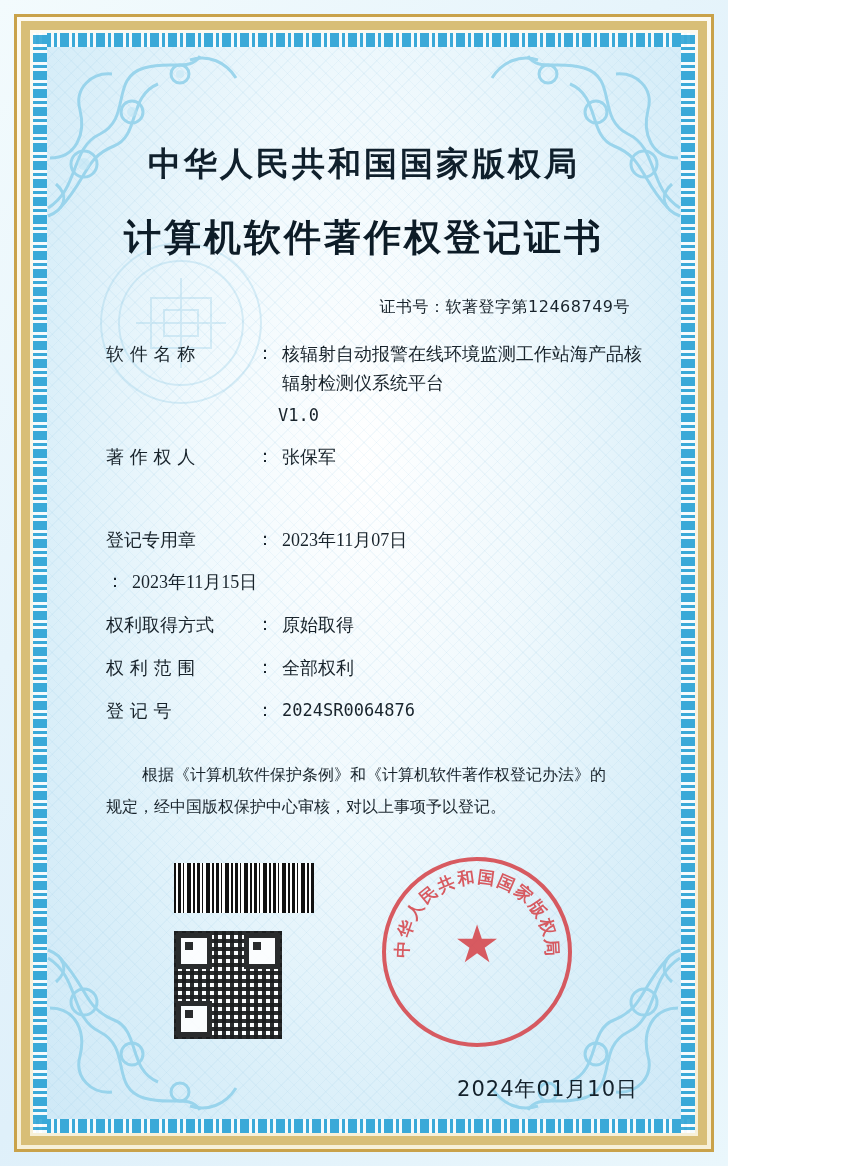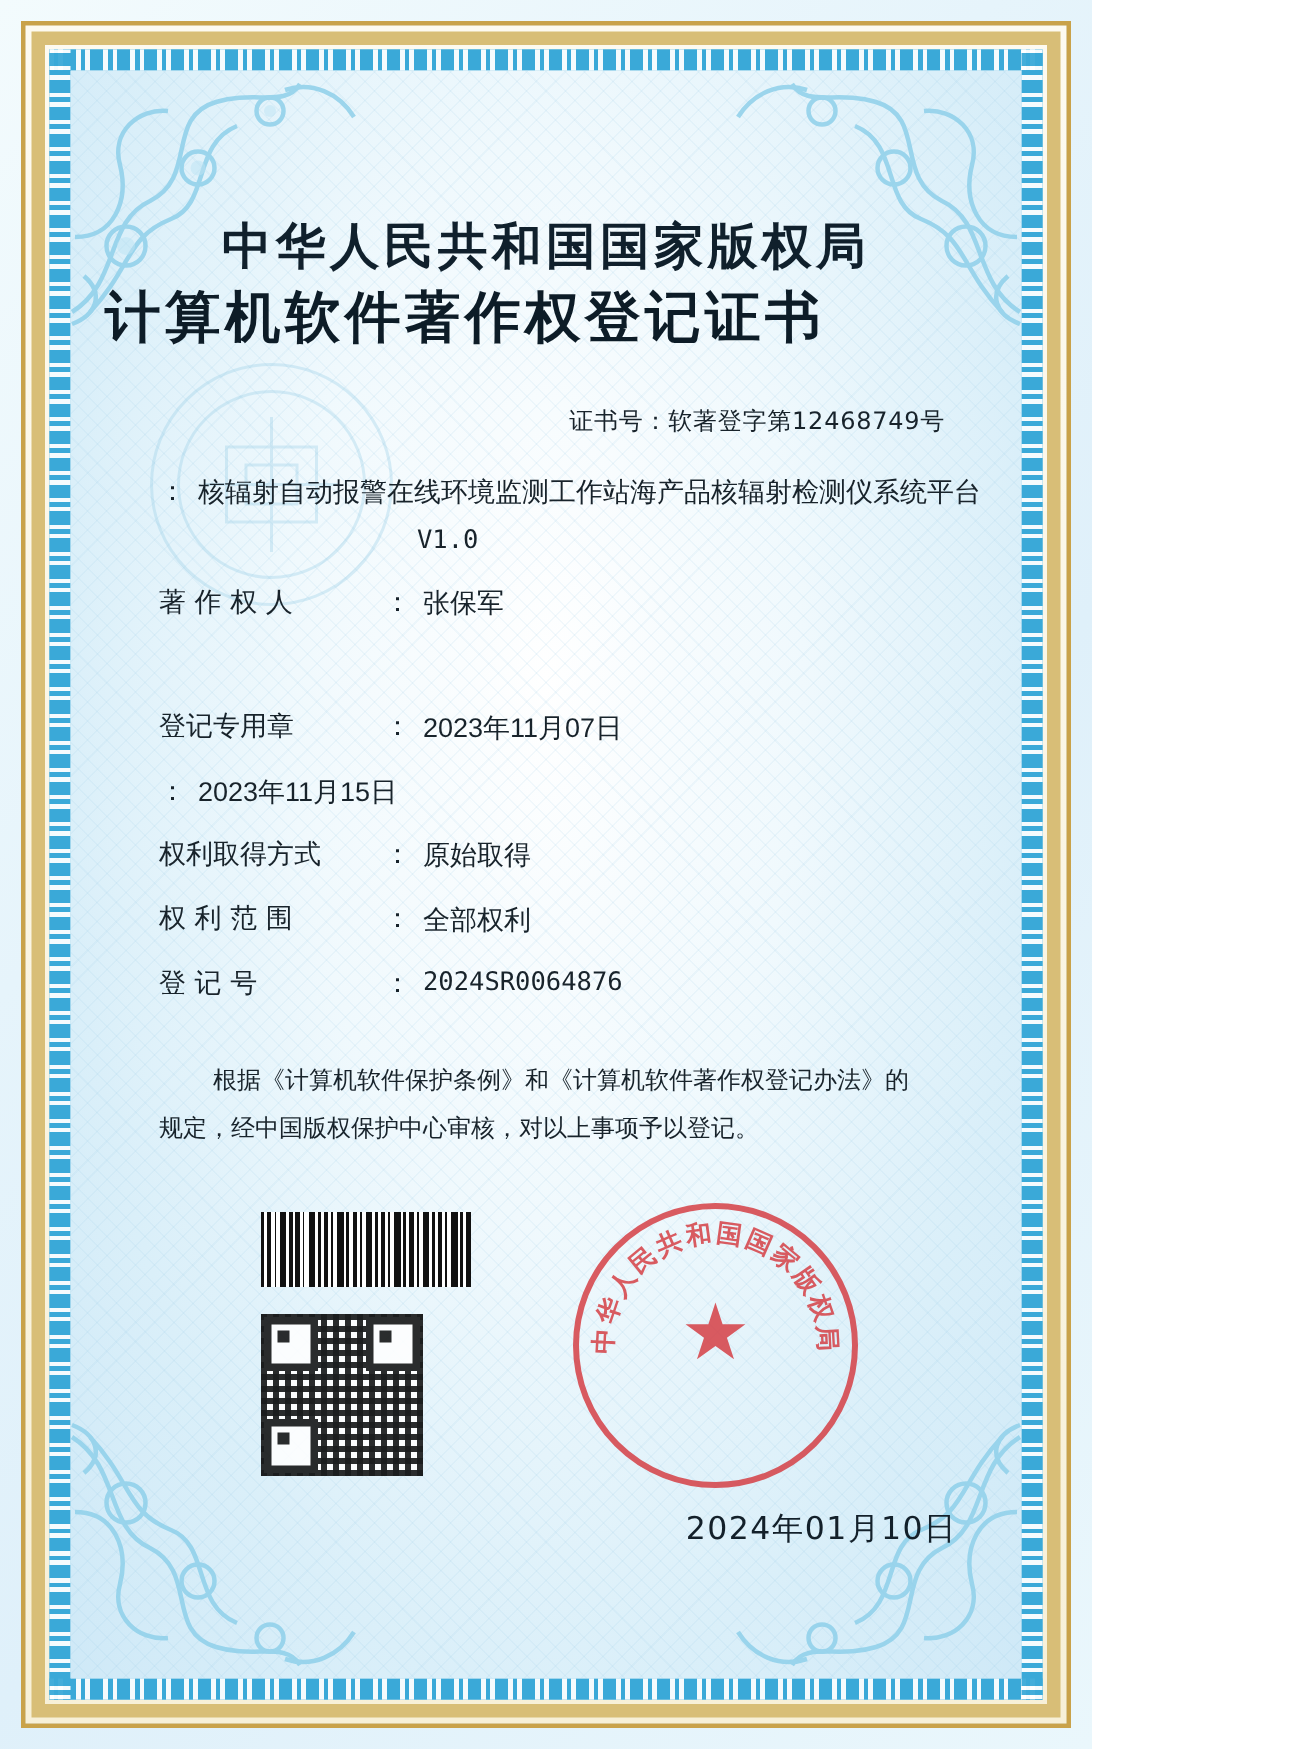--- a/index.html
+++ b/index.html
@@ -117,25 +117,26 @@
   .title-main {
     text-align: center;
     font-family: "DejaVu Serif", serif;
     font-weight: bold;
     font-size: 33px;
     letter-spacing: 3px;
     margin-top: 72px;
     color: #10202c;
   }
   .title-sub {
-    text-align: left;
+    text-align: center;
     font-family: "DejaVu Serif", serif;
     font-weight: bold;
     font-size: 37px;
     letter-spacing: 3px;
+    margin-top: 26px;
     color: #0d1c27;
   }
   .cert-no {
     text-align: right;
     font-size: 16px;
     margin-top: 34px;
     padding-right: 28px;
     font-family: "DejaVu Sans", sans-serif;
     letter-spacing: .5px;
   }
@@ -157,21 +158,21 @@
     font-family: "DejaVu Sans", sans-serif;
     white-space: pre;
   }
   .field-colon {
     flex: 0 0 14px;
     text-align: right;
     padding-right: 8px;
   }
   .field-value {
     flex: 1;
-    font-family: Liberation Sans, sans-serif;
+    font-family: Liberation Serif, serif;
     word-break: break-all;
     line-height: 1.6;
   }
   .field-value.mono {
     font-family: "DejaVu Sans Mono", monospace;
     font-size: 17px;
   }
   .field-row.tight { margin-bottom: 4px; }
 
   .gap-lg { height: 40px; }
@@ -263,21 +264,21 @@
     color: #d5393f;
     font-family: "DejaVu Serif", serif;
     font-weight: bold;
     font-size: 14px;
     line-height: 1.35;
     letter-spacing: 1px;
   }
   .issue-date {
     position: absolute;
     right: 20px;
-    bottom: 15px;
+    bottom: 0;
     font-size: 21px;
     font-family: "DejaVu Sans", sans-serif;
     color: #13202a;
     letter-spacing: 1px;
   }
 </style>
 </head>
 <body>
 
 <div class="certificate">
@@ -361,20 +362,21 @@
     <div class="title-main">中华人民共和国国家版权局</div>
     <div class="title-sub">计算机软件著作权登记证书</div>
 
     <div class="cert-no">
       <span>证书号：</span><span>软著登字第12468749号</span>
     </div>
 
     <div class="field-block">
 
       <div class="field-row tight">
+        <div class="field-label">软 件 名 称</div>
         <div class="field-colon">：</div>
         <div class="field-value">核辐射自动报警在线环境监测工作站海产品核辐射检测仪系统平台</div>
       </div>
 
       <div class="field-row">
         <div class="field-label"></div>
         <div class="field-colon"></div>
         <div class="field-value mono">V1.0</div>
       </div>
 

